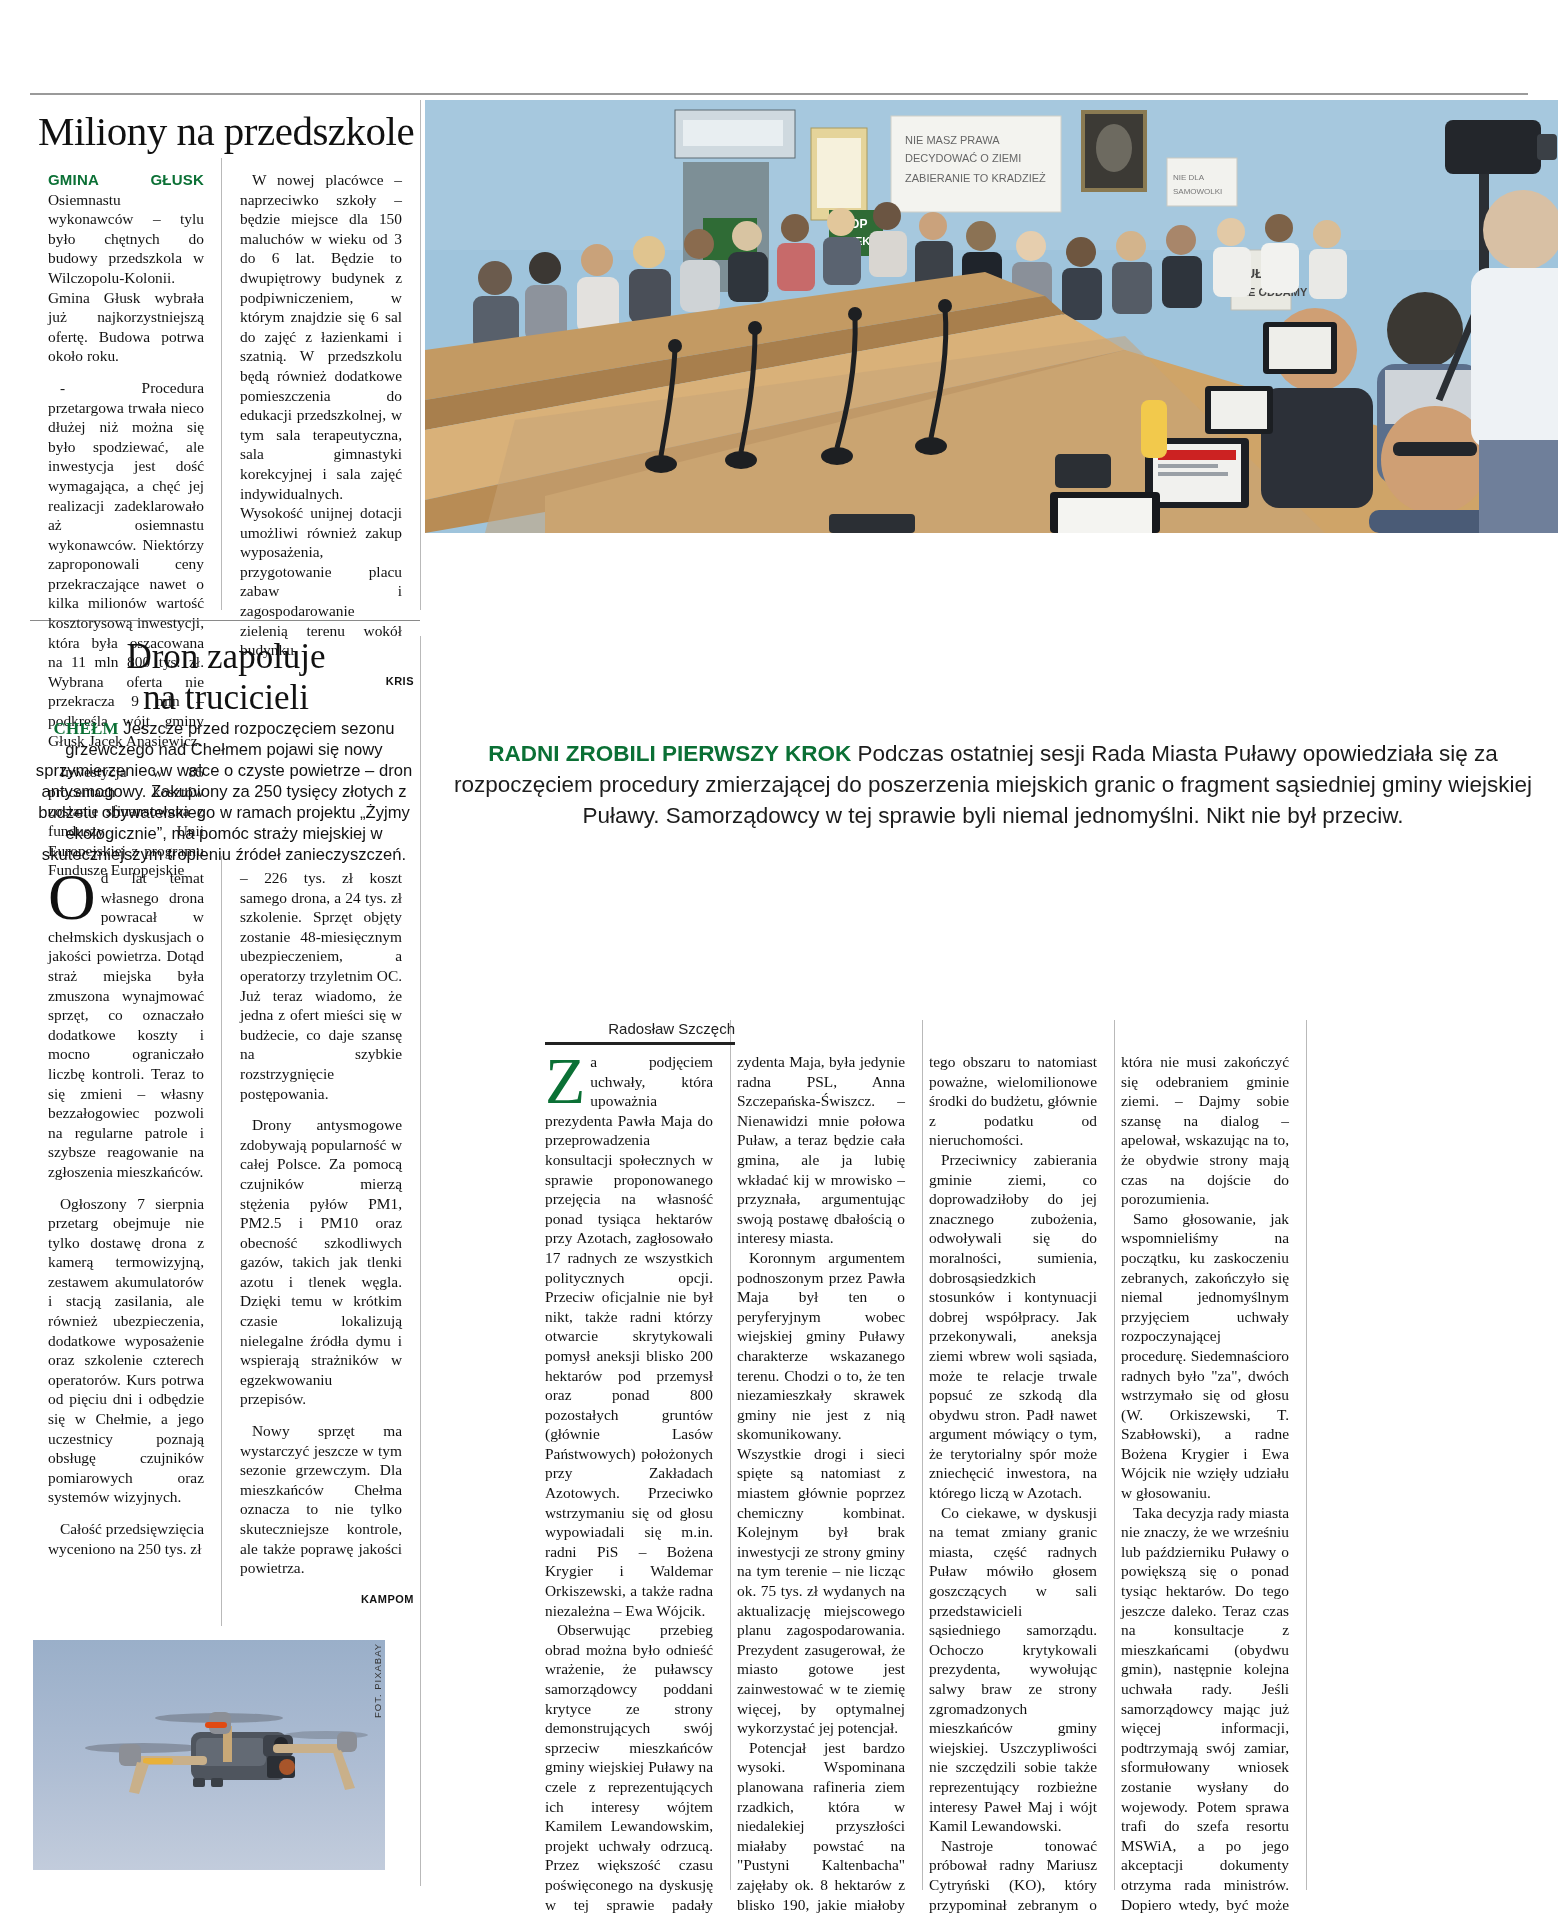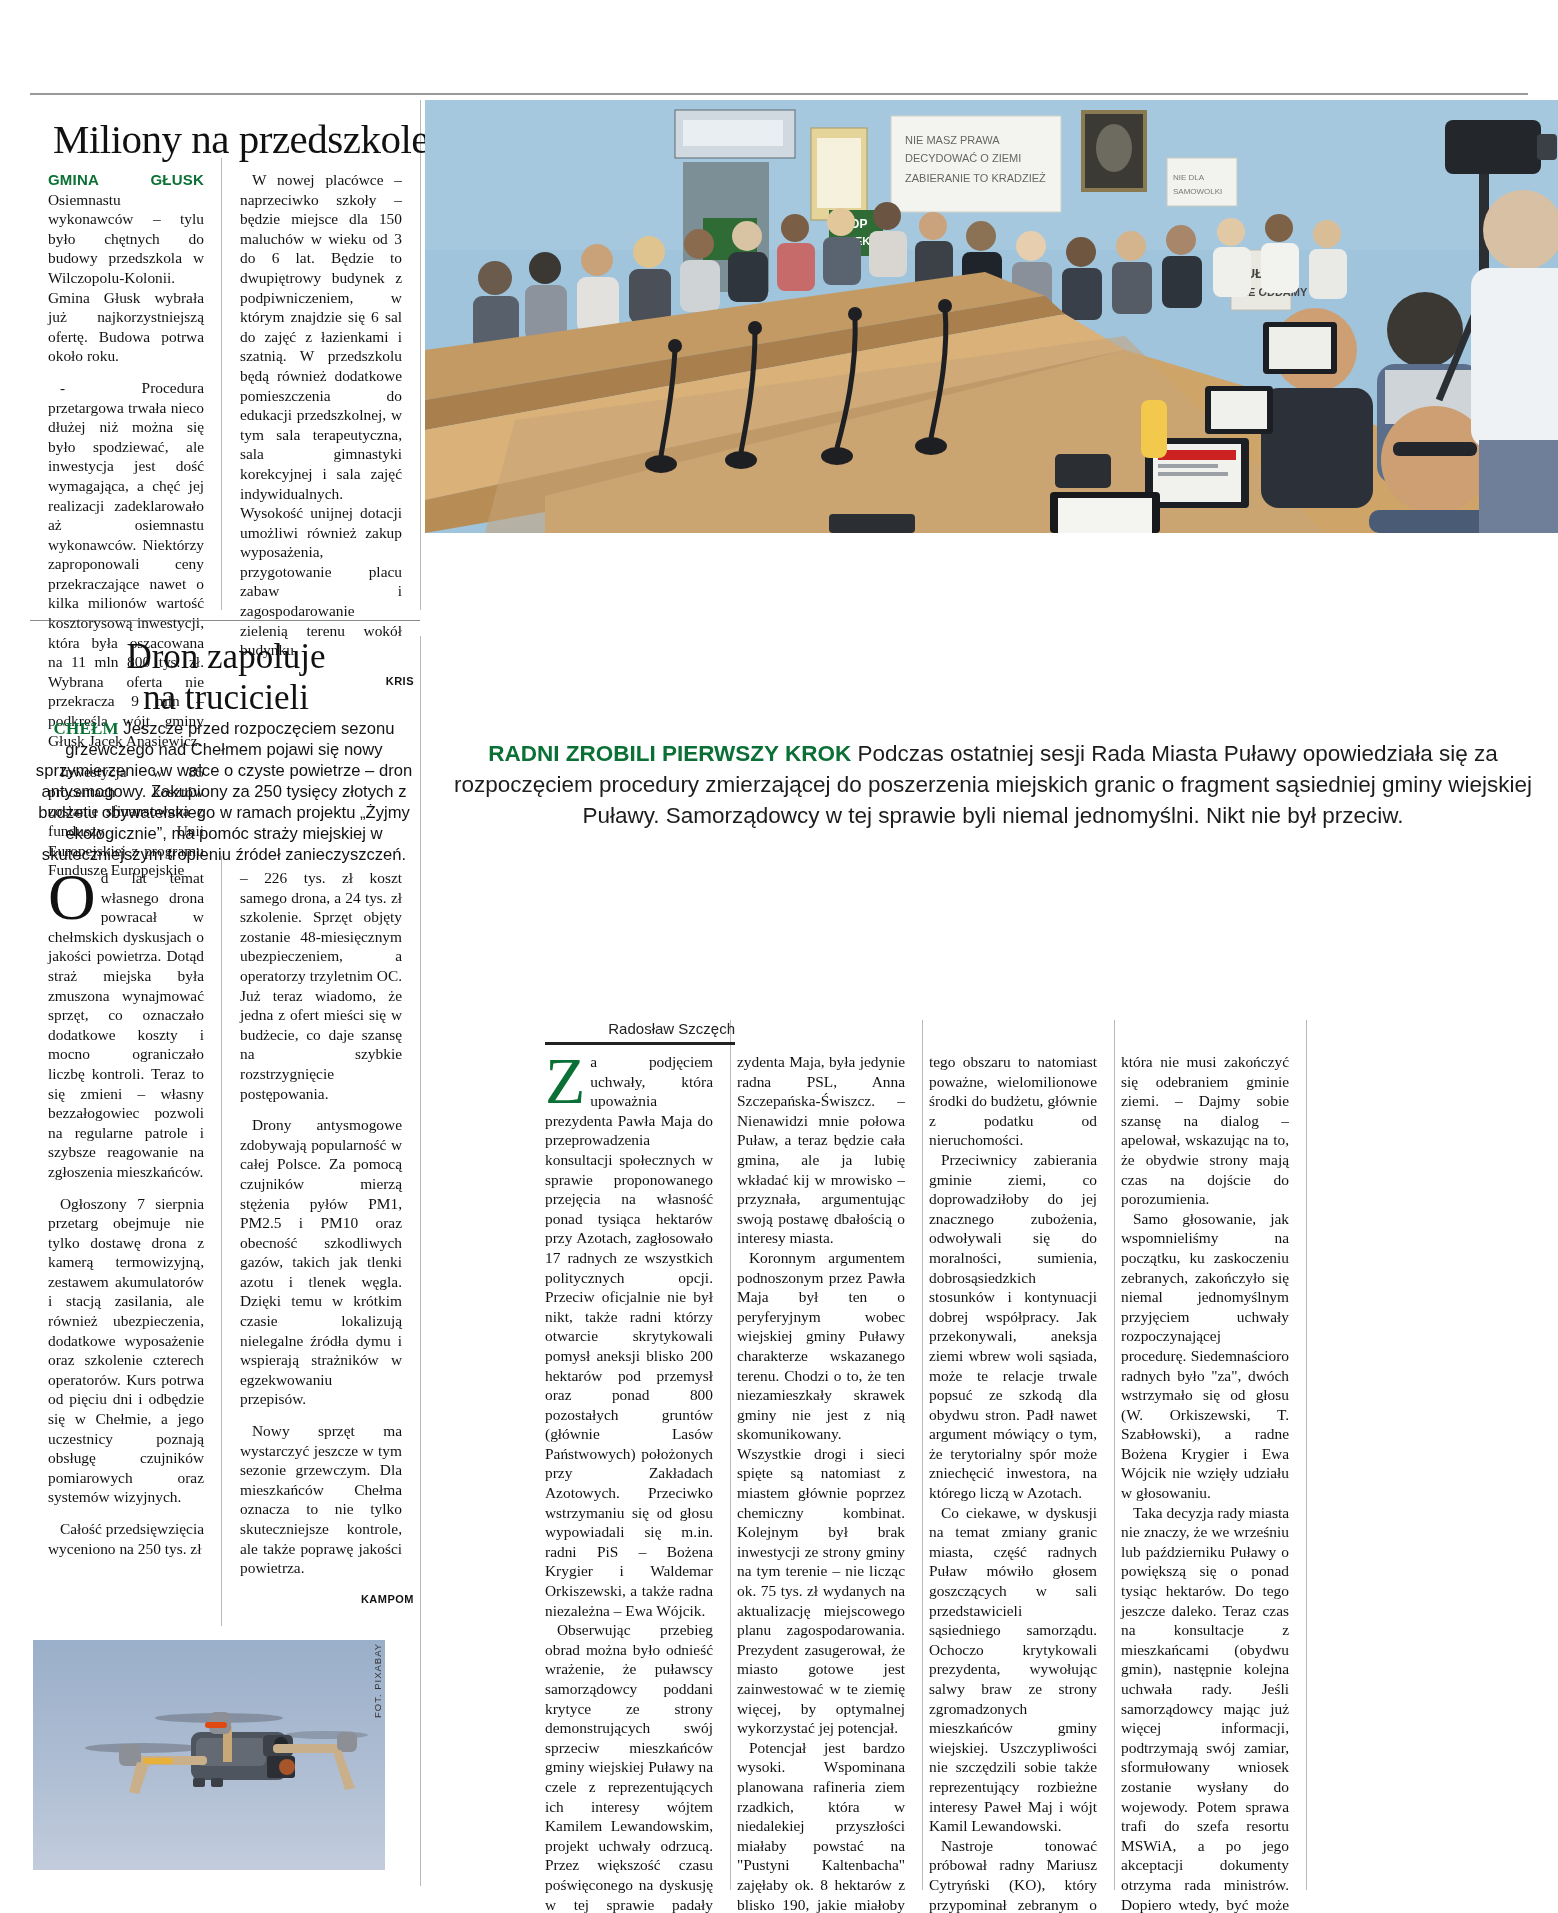--- a/index.html
+++ b/index.html
@@ -106,21 +106,21 @@
   <div class="vrule" style="left:420px;top:100px;height:510px;"></div>
   <div class="vrule" style="left:221px;top:158px;height:452px;"></div>
   <div class="hrule" style="left:30px;top:620px;width:390px;"></div>
   <div class="vrule" style="left:221px;top:856px;height:770px;"></div>
   <div class="vrule" style="left:420px;top:636px;height:1250px;"></div>
   <div class="vrule" style="left:730px;top:1020px;height:870px;"></div>
   <div class="vrule" style="left:922px;top:1020px;height:870px;"></div>
   <div class="vrule" style="left:1114px;top:1020px;height:870px;"></div>
   <div class="vrule" style="left:1306px;top:1020px;height:870px;"></div>
 
-  <h1 class="a1-head" style="margin:16px;font-weight:normal;text-align:center;">Miliony na przedszkole</h1>
+  <h1 class="a1-head" style="margin:8px;font-weight:normal;">Miliony na przedszkole</h1>
 
   <div class="a1-col1 bodytext">
     <p class="first"><span class="kicker">GMINA GŁUSK</span><span> Osiemnastu wykonawców – tylu było chętnych do budowy przedszkola w Wilczopolu-Kolonii. Gmina Głusk wybrała już najkorzystniejszą ofertę. Budowa potrwa około roku.</span></p>
     <p><span>- Procedura przetargowa trwała nieco dłużej niż można się było spodziewać, ale inwestycja jest dość wymagająca, a chęć jej realizacji zadeklarowało aż osiemnastu wykonawców. Niektórzy zaproponowali ceny przekraczające nawet o kilka milionów wartość kosztorysową inwestycji, która była oszacowana na 11 mln 800 tys. zł. Wybrana oferta nie przekracza 9 mln – podkreśla wójt gminy Głusk </span><b>Jacek Anasiewicz</b><span>.</span></p>
     <p>Inwestycja w 85 procentach kosztów zostanie sfinansowana z funduszy Unii Europejskiej z programu Fundusze Europejskie</p>
   </div>
 
   <div class="a1-col2 bodytext">
     <p>W nowej placówce – naprzeciwko szkoły – będzie miejsce dla 150 maluchów w wieku od 3 do 6 lat. Będzie to dwupiętrowy budynek z podpiwniczeniem, w którym znajdzie się 6 sal do zajęć z łazienkami i szatnią. W przedszkolu będą również dodatkowe pomieszczenia do edukacji przedszkolnej, w tym sala terapeutyczna, sala gimnastyki korekcyjnej i sala zajęć indywidualnych. Wysokość unijnej dotacji umożliwi również zakup wyposażenia, przygotowanie placu zabaw i zagospodarowanie zielenią terenu wokół budynku.</p>
     <span class="sig">KRIS</span>

